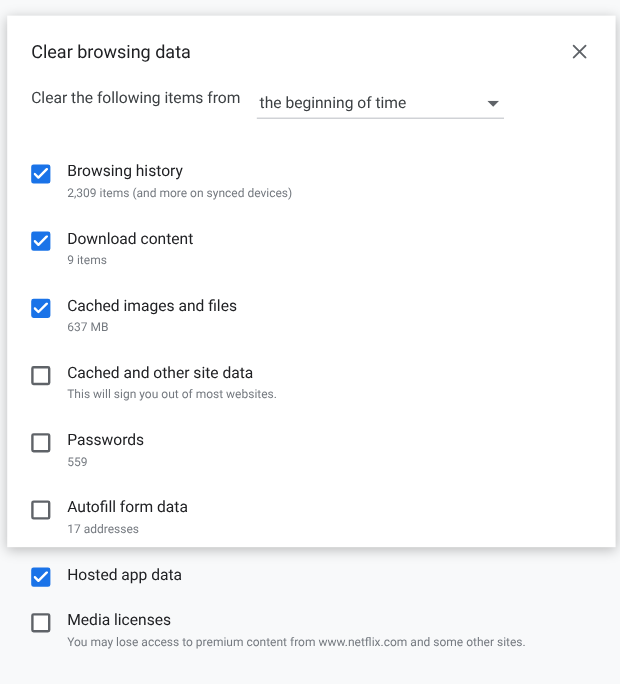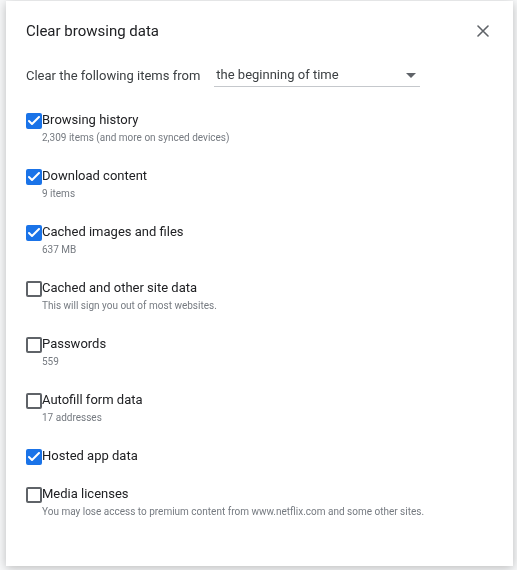--- a/index.html
+++ b/index.html
@@ -16,23 +16,23 @@
   .shell {
     position: relative;
     width: 517px;
     height: 570px;
     background: #f8f9fa;
     box-sizing: border-box;
   }
   .dialog {
     position: absolute;
     left: 6px;
-    top: 1px;
+    top: 13px;
     width: 507px;
-    height: 565px;
+    height: 443px;
     background: #fff;
     box-shadow: 0 2px 10px rgba(0,0,0,0.25);
     box-sizing: border-box;
     padding: 20px 20px 16px 20px;
     display: flex;
     flex-direction: column;
   }
   .dlg-header {
     display: flex;
     align-items: center;
@@ -48,23 +48,23 @@
     height: 20px;
     display: flex;
     align-items: center;
     justify-content: center;
     color: #5f6368;
     cursor: pointer;
   }
   .close-btn svg { display:block; }
   .timerange-row {
     display: flex;
-    align-items: center;
+    align-items: flex-start;
     gap: 14px;
-    margin-bottom: 24px;
+    margin-bottom: 36px;
   }
   .timerange-label {
     font-size: 13px;
     color: #3c4043;
     white-space: nowrap;
   }
   .timerange-select {
     flex: 0 0 auto;
     width: 200px;
     display: flex;
@@ -78,21 +78,21 @@
   }
   .timerange-select .caret {
     color: #5f6368;
   }
   .items {
     flex: 1 1 auto;
   }
   .item-row {
     display: flex;
     align-items: flex-start;
-    gap: 0;
+    gap: 14px;
     margin-bottom: 20px;
   }
   .chk {
     width: 16px;
     height: 16px;
     border: 2px solid #5f6368;
     border-radius: 2px;
     box-sizing: border-box;
     margin-top: 2px;
     flex: 0 0 auto;

